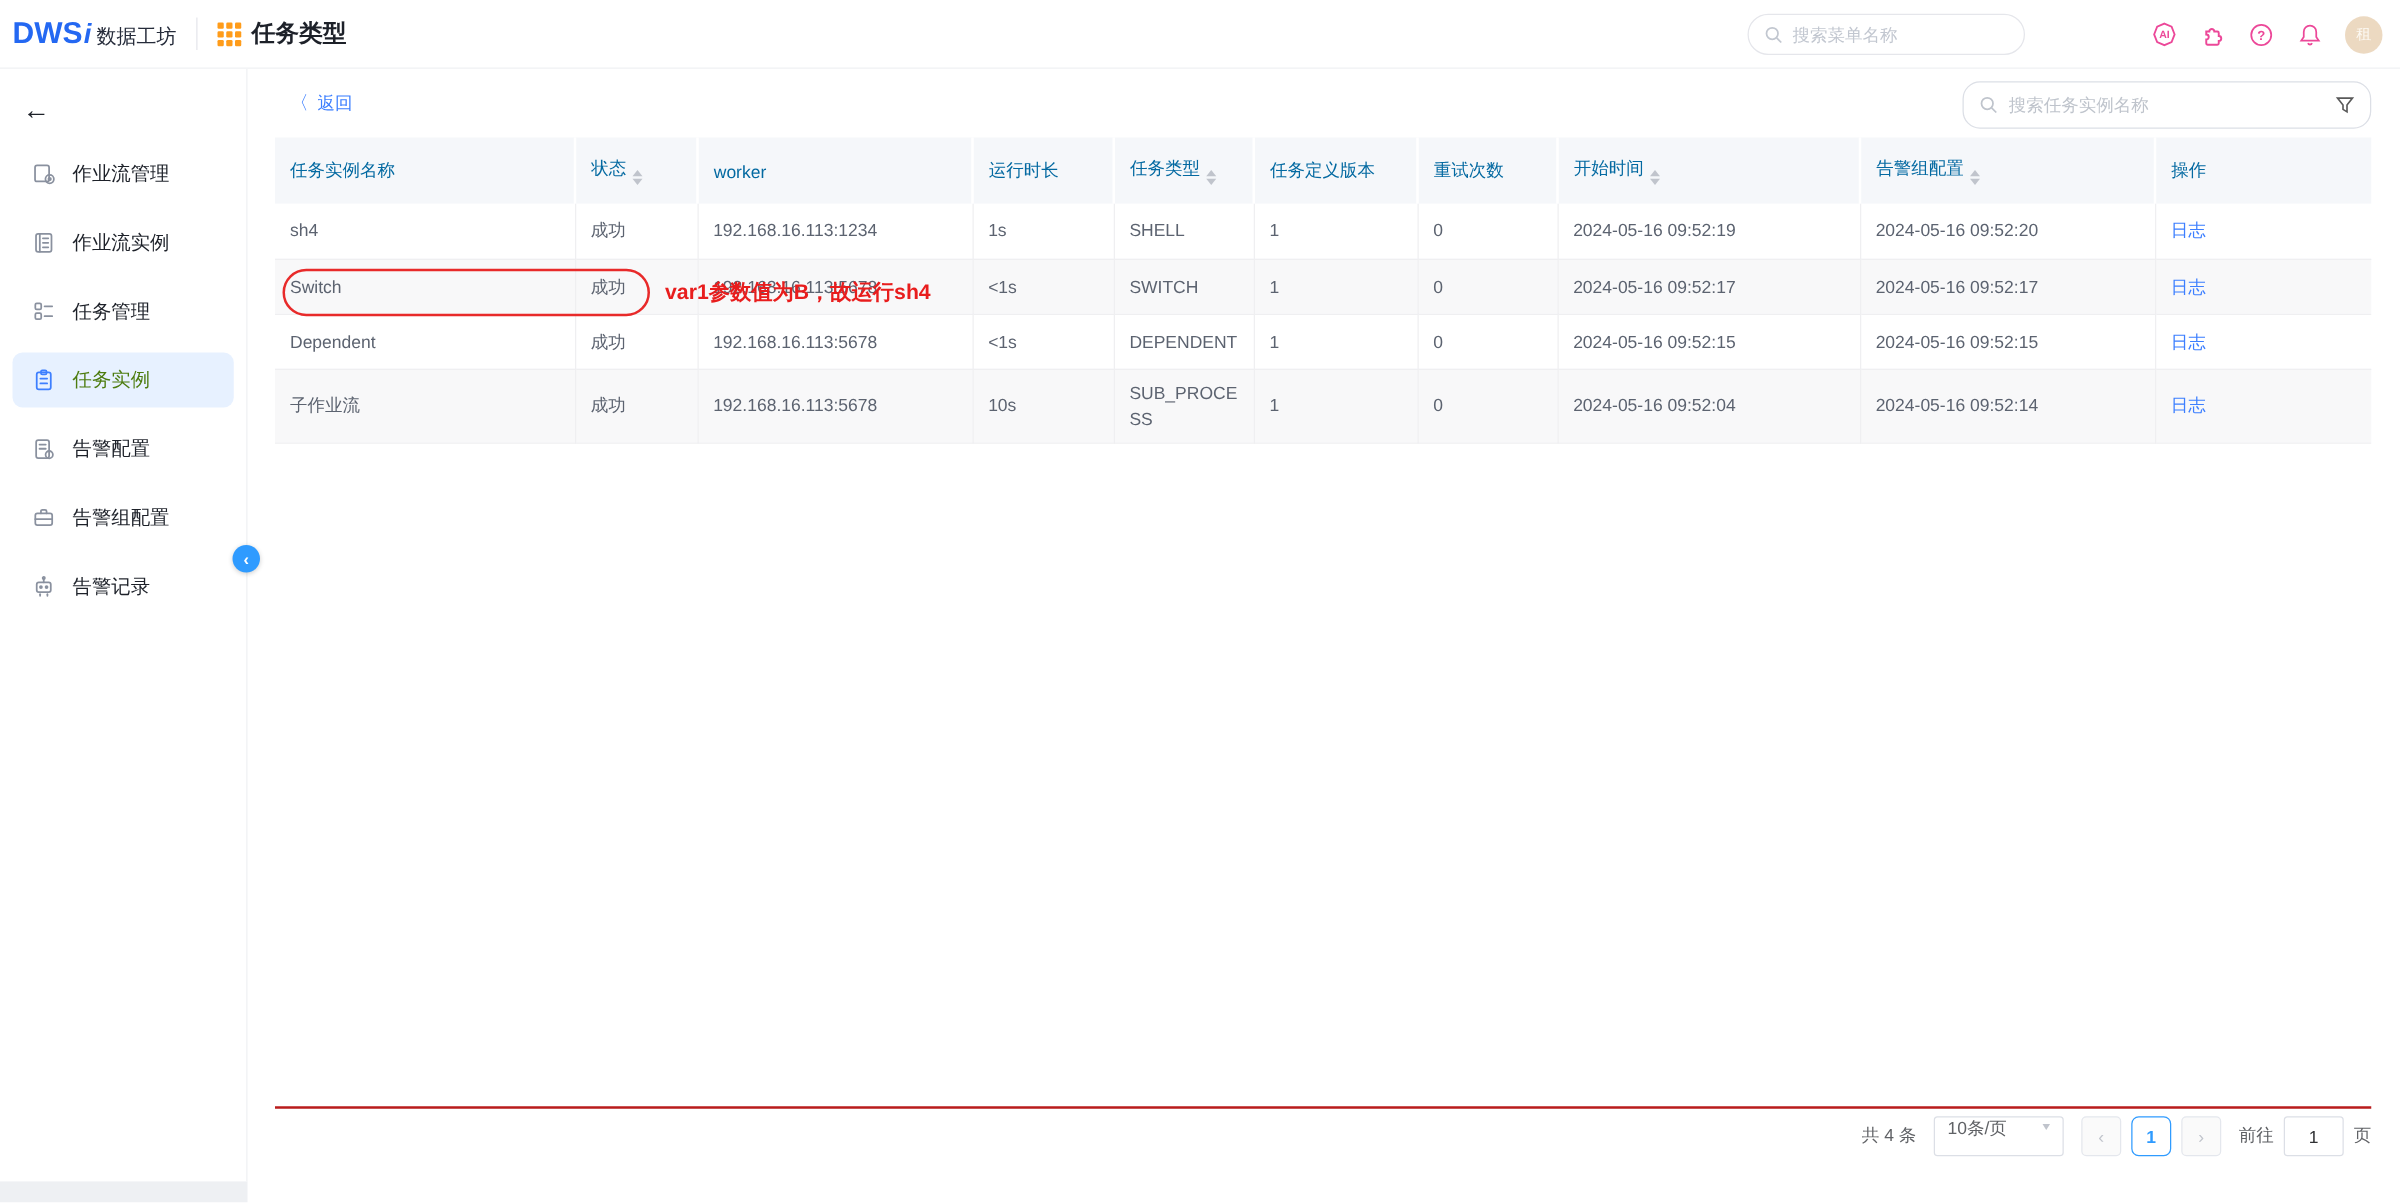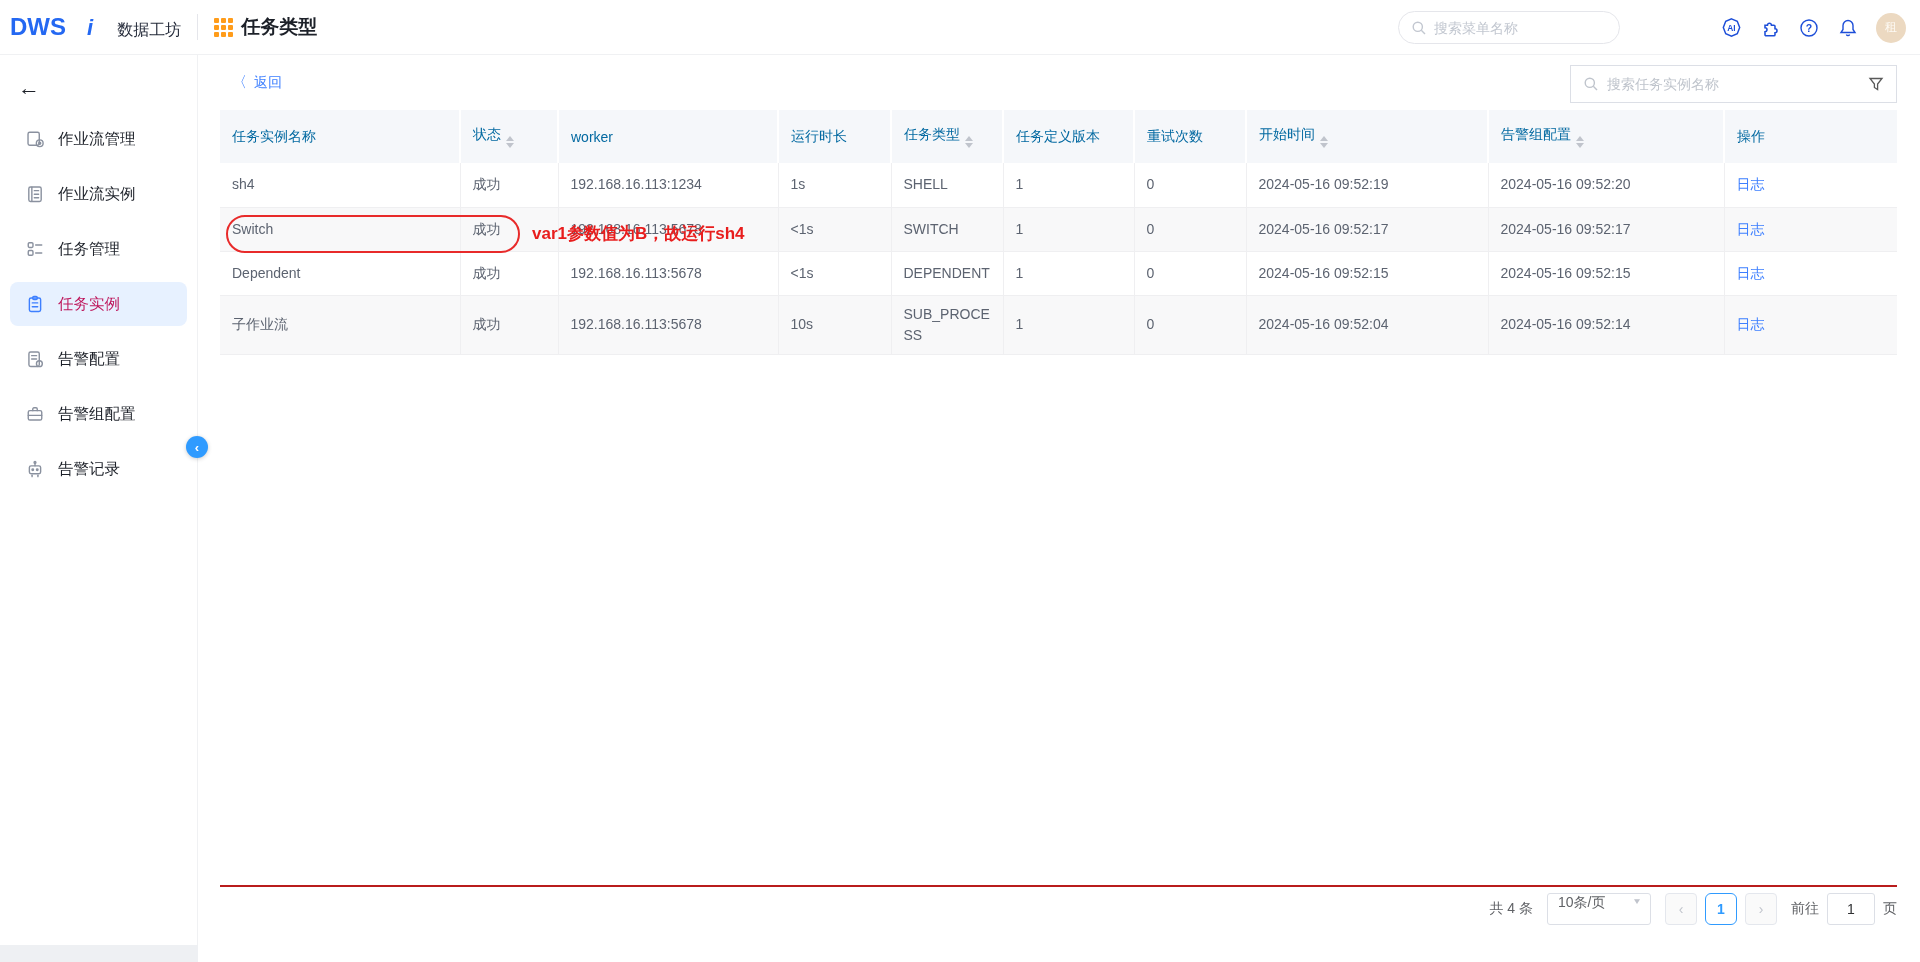--- a/index.html
+++ b/index.html
@@ -2,63 +2,63 @@
 <html><head>
 <meta charset="utf-8">
 <style>
   * { margin:0; padding:0; box-sizing:border-box; }
   html,body { width:1920px; height:962px; background:#fff; font-family:"Liberation Sans","DejaVu Sans",sans-serif; overflow:hidden; }
   .app { position:relative; width:1920px; height:962px; background:#fff; }
 
   
   .topbar { position:absolute; left:0; top:0; width:1920px; height:55px; background:#fff;
             border-bottom:1px solid #f0f1f3; display:flex; align-items:center; z-index:30; }
-  .logo-wrap { display:flex; align-items:baseline; margin-left:10px;gap:20px; }
+  .logo-wrap { display:flex; align-items:baseline; margin-left:10px; }
   .logo-dws { font-size:24px; font-weight:800; color:#2468f2; letter-spacing:0; }
   .logo-i { font-size:22px; font-weight:700; font-style:italic; color:#2468f2; margin-left:1px; }
   .logo-cn { font-size:16px; color:#252b3a; margin-left:4px; }
   .v-divider { width:1px; height:26px; background:#e5e6eb; margin:0 16px; align-self:center; }
   .app-title-wrap { display:flex; align-items:center; gap:8px; }
   .grid-icon { width:19px; height:19px; display:grid; grid-template-columns:repeat(3,5px); grid-template-rows:repeat(3,5px); gap:2px; }
   .grid-icon span { background:#ff9c1a; border-radius:1px; }
   .app-title { font-size:19px; font-weight:700; color:#1d2129; }
 
   .top-search { position:absolute; right:300px; top:11px; width:222px; height:33px; border:1px solid #e5e6eb;
                 border-radius:17px; display:flex; align-items:center; padding:0 12px; gap:7px; background:#fff; }
   .top-search input { border:none; outline:none; width:150px; font-size:14px; color:#1d2129; background:transparent; }
   .top-search input::placeholder { color:#c2c7d0; }
 
   .top-icons { position:absolute; right:14px; top:0; height:55px; display:flex; align-items:center; gap:17px; }
-  .ticon { width:22px; height:22px; color:#1d4ed8; display:flex; align-items:center; justify-content:center; cursor:pointer; }
+  .ticon { width:22px; height:22px; color:#ec4899; display:flex; align-items:center; justify-content:center; cursor:pointer; }
   .avatar { width:30px; height:30px; border-radius:50%; background:#ecd9c1; color:#fdfaf4; font-size:12px;
             display:flex; align-items:center; justify-content:center; cursor:pointer; }
 
   
   .sidebar { position:absolute; left:0; top:55px; width:198px; bottom:17px; background:#fff;
              border-right:1px solid #f0f1f3; z-index:20; }
   .back-arrow { margin:22px 0 0 18px; font-size:22px; color:#1d2129; line-height:1; cursor:pointer; width:24px; }
   .side-nav { margin-top:18px; }
   .side-item { height:44px; margin:0 10px 11px 10px; border-radius:8px; display:flex; align-items:center;
                gap:14px; padding-left:16px; cursor:pointer; color:#1d2129; }
   .side-item .sicon { width:18px; height:18px; color:#8a919f; flex:0 0 18px; }
   .side-item .slabel { font-size:15.5px; }
-  .side-item.active { background:#e7f1ff; color:#be185d;text-align:right; }
+  .side-item.active { background:#e7f1ff; color:#4d7c0f;text-align:right; }
   .side-item.active .sicon { color:#3d7fff; }
   .collapse-btn { position:absolute; right:-11px; top:381px; width:22px; height:22px; border-radius:50%;
                   background:#2f9bff; color:#fff; display:flex; align-items:center; justify-content:center;
                   font-size:13px; font-weight:700; box-shadow:0 1px 4px rgba(0,0,0,.2); cursor:pointer; z-index:25; }
   .bottom-strip { position:absolute; left:0; bottom:0; width:198px; height:17px; background:#eef0f3; }
 
   
   .content { position:absolute; left:198px; top:55px; right:0; bottom:17px; background:#fff; }
   .toolbar { height:55px; position:relative; display:flex; align-items:center; padding-left:34px; }
   .back-link { display:flex; align-items:center; gap:7px; color:#3d7fff; font-size:14px; cursor:pointer; }
   .back-link .chev { font-size:15px; }
   .inst-search { position:absolute; right:23px; top:10px; width:327px; height:38px; border:1px solid #dcdfe6;
-                 border-radius:0; display:flex; align-items:center; padding:0 12px; gap:8px; background:#fff; }
+                 border-radius:14px; display:flex; align-items:center; padding:0 12px; gap:8px; background:#fff; }
   .inst-search input { border:none; outline:none; flex:1; font-size:14px; color:#606266; background:transparent; }
   .inst-search input::placeholder { color:#bfc4cc; }
   .funnel { color:#595959; cursor:pointer; display:flex; }
 
   
   .table-zone { margin:0 23px 0 22px; position:relative; height:775px; }
   table.grid { width:100%; border-collapse:collapse; table-layout:fixed; }
   table.grid th { background:#f5f7fa; height:53px; text-align:left; padding:0 12px; font-size:14px; font-weight:500;
                   color:#0369a1; border-right:2px solid #fff; }
   table.grid th:last-child { border-right:none; }

